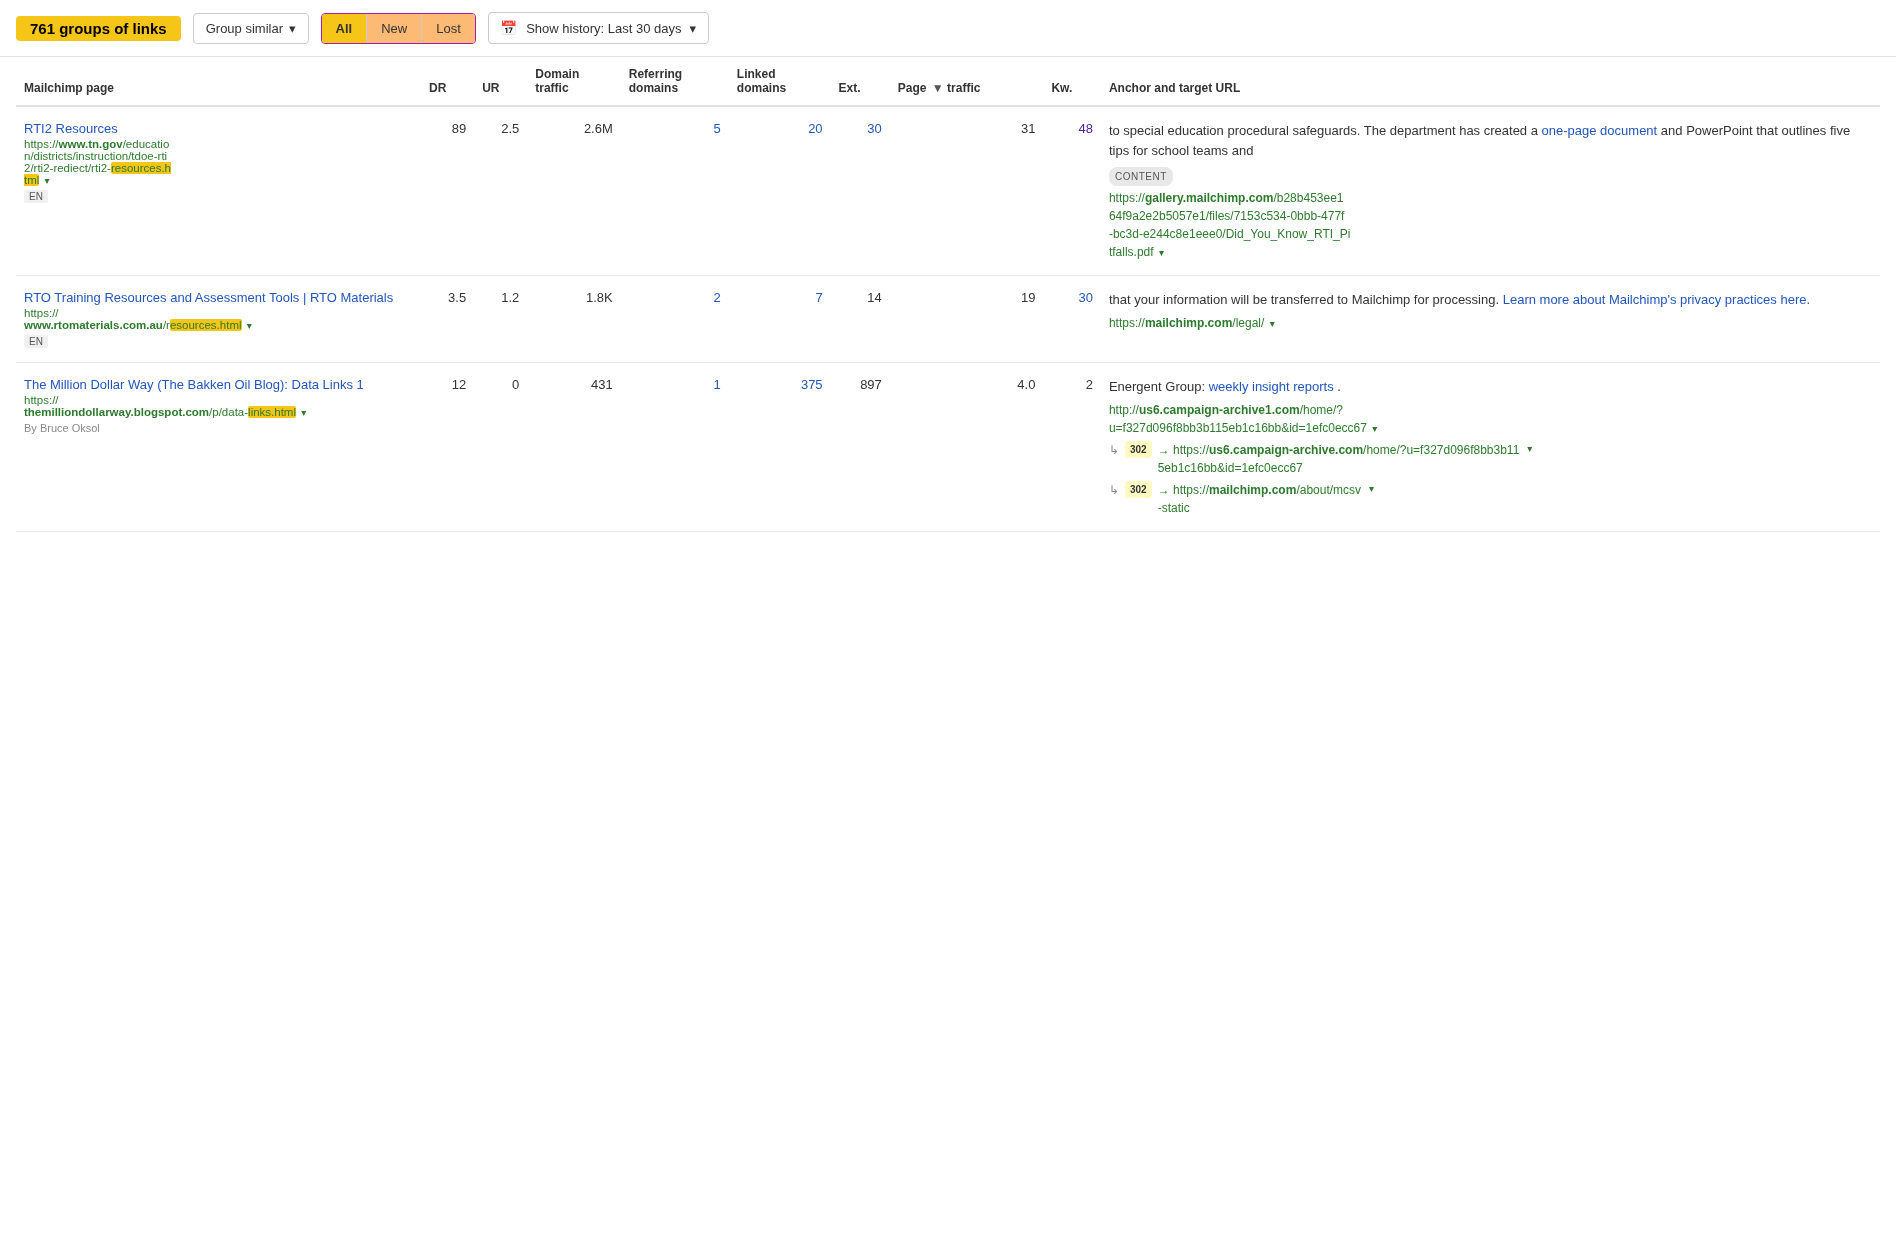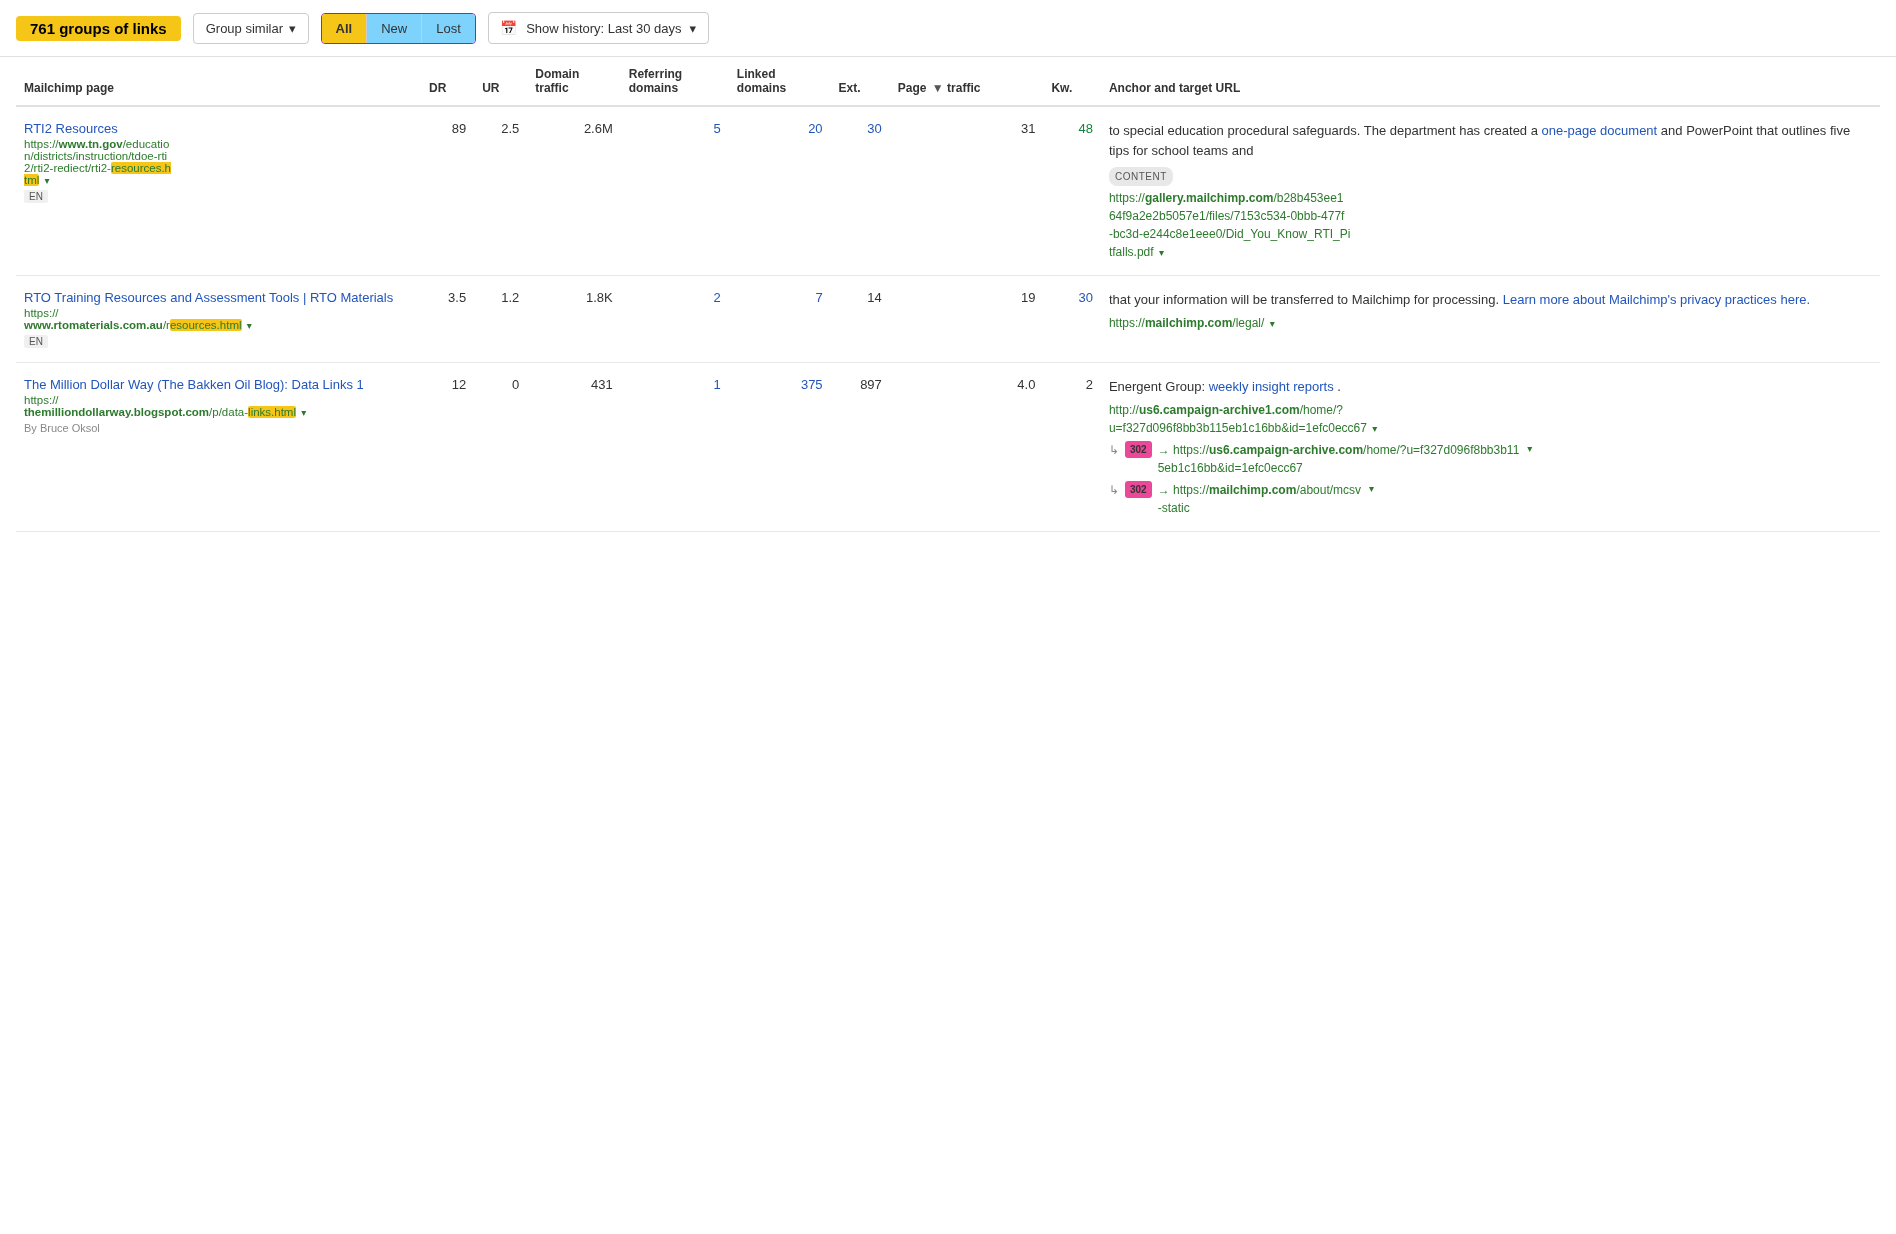--- a/index.html
+++ b/index.html
@@ -35,21 +35,21 @@
       color: #333;
     }
     .filter-group {
       display: flex;
       border: 1px solid #a21caf;
       border-radius: 4px;
       overflow: hidden;
     }
     .filter-btn {
       padding: 7px 14px;
-      background: #7dd3fc;
+      background: #fdba74;
       border: none;
       border-right: 1px solid #ccc;
       cursor: pointer;
       font-size: 13px;
       color: #333;
     }
     .filter-btn:last-child { border-right: none; }
     .filter-btn.active {
       background: #f5c518;
       font-weight: 600;
@@ -108,21 +108,21 @@
       font-size: 10px;
       padding: 2px 6px;
       border-radius: 8px;
       margin: 3px 0;
       letter-spacing: 0.5px;
     }
     .redirect-row { display: flex; align-items: flex-start; gap: 6px; margin-top: 4px; font-size: 12px; }
     .redirect-arrow { color: #888; }
     .redirect-badge {
       display: inline-block;
-      background: #ec4899;
+      background: #fef9c3;
       color: #333;
       font-size: 10px;
       font-weight: 700;
       padding: 1px 5px;
       border-radius: 3px;
       white-space: nowrap;
       flex-shrink: 0;
     }
     .redirect-url { color: #2d7a2d; word-break: break-all; }
     .redirect-url strong { font-weight: 700; }
@@ -178,21 +178,21 @@
           </div>
           <div><span class="lang-badge">EN</span></div>
         </td>
         <td class="num-cell">89</td>
         <td class="num-cell">2.5</td>
         <td class="num-cell">2.6M</td>
         <td class="num-cell"><a href="#" class="link-num">5</a></td>
         <td class="num-cell"><a href="#" class="link-num">20</a></td>
         <td class="num-cell"><a href="#" class="link-num">30</a></td>
         <td class="num-cell">31</td>
-        <td class="num-cell" style="color:#15803d;">48</td>
+        <td class="num-cell" style="color:#4c1d95;">48</td>
         <td class="anchor-cell">
           <span>to special education procedural safeguards. The department has created a </span><a href="#" class="anchor-link">one-page document</a><span> and PowerPoint that outlines five tips for school teams and</span>
           <div style="margin-top:4px;"><span class="content-badge">CONTENT</span></div>
           <div class="target-url">
             https://<strong>gallery.mailchimp.com</strong>/b28b453ee1<br>64f9a2e2b5057e1/files/7153c534-0bbb-477f<br>-bc3d-e244c8e1eee0/Did_You_Know_RTI_Pi<br>tfalls.pdf
             <span class="dropdown-arrow">▾</span>
           </div>
         </td>
       </tr>
 

